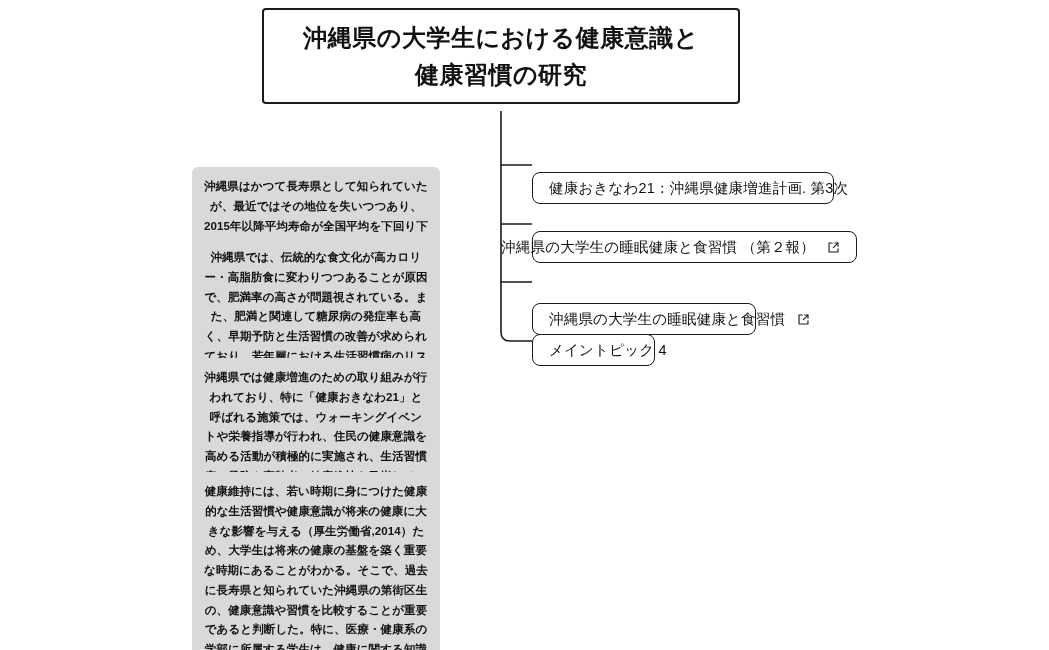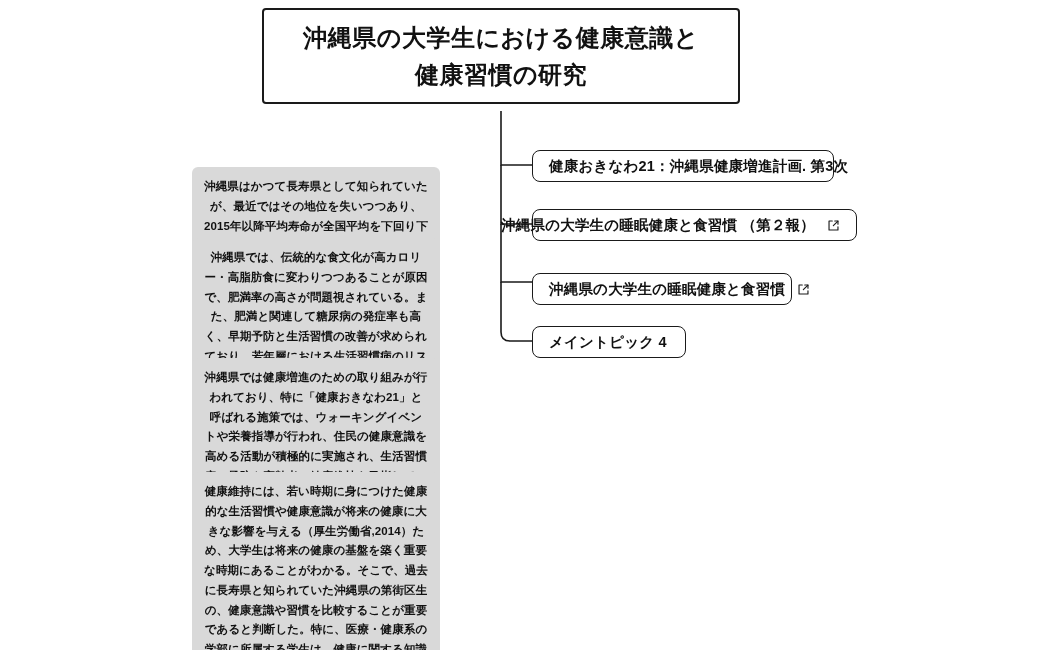--- a/index.html
+++ b/index.html
@@ -59,23 +59,24 @@
     position: absolute;
     box-sizing: border-box;
     border: 1.5px solid #1a1a1a;
     border-radius: 8px;
     background: #ffffff;
     display: flex;
     align-items: center;
     padding: 0 16px;
     height: 32px;
     font-size: 14.5px;
-    font-weight: 700;
+    font-weight: 400;
     letter-spacing: 0.2px;
     white-space: nowrap;
+    margin-top: 22px;
   }
   .branch-node .link-icon {
     display: inline-block;
     margin-left: 12px;
     width: 13px;
     height: 13px;
     flex: 0 0 auto;
   }
   .branch-node .link-icon svg { display: block; }
 
@@ -119,32 +120,32 @@
     <span>沖縄県の大学生の睡眠健康と食習慣 （第２報）</span>
     <span class="link-icon">
       <svg width="13" height="13" viewBox="0 0 16 16" xmlns="http://www.w3.org/2000/svg">
         <path d="M6.5 2.5 H2.5 V13.5 H13.5 V9.5" fill="none" stroke="#1a1a1a" stroke-width="1.4" stroke-linecap="round" stroke-linejoin="round"></path>
         <path d="M9.5 2.5 H13.5 V6.5" fill="none" stroke="#1a1a1a" stroke-width="1.4" stroke-linecap="round" stroke-linejoin="round"></path>
         <path d="M13.5 2.5 L7.8 8.2" fill="none" stroke="#1a1a1a" stroke-width="1.4" stroke-linecap="round"></path>
       </svg>
     </span>
   </div>
 
-  <div class="branch-node" style="left:532px; top:273px; width:260px;">
+  <div class="branch-node" style="left:532px; top:281px; width:224px;">
     <span>沖縄県の大学生の睡眠健康と食習慣</span>
     <span class="link-icon">
       <svg width="13" height="13" viewBox="0 0 16 16" xmlns="http://www.w3.org/2000/svg">
         <path d="M6.5 2.5 H2.5 V13.5 H13.5 V9.5" fill="none" stroke="#1a1a1a" stroke-width="1.4" stroke-linecap="round" stroke-linejoin="round"></path>
         <path d="M9.5 2.5 H13.5 V6.5" fill="none" stroke="#1a1a1a" stroke-width="1.4" stroke-linecap="round" stroke-linejoin="round"></path>
         <path d="M13.5 2.5 L7.8 8.2" fill="none" stroke="#1a1a1a" stroke-width="1.4" stroke-linecap="round"></path>
       </svg>
     </span>
   </div>
 
-  <div class="branch-node" style="left:532px; top:326px; width:154px;text-align:right;">
+  <div class="branch-node" style="left:532px; top:312px; width:123px;text-align:right;">
     <span>メイントピック 4</span>
   </div>
 
   <div class="note-card" style="left:192px; top:167px; width:248px;">
     <span>沖縄県はかつて長寿県として知られていたが、最近ではその地位を失いつつあり、2015年以降平均寿命が全国平均を下回り下降が続いている。</span>
   </div>
 
   <div class="note-card" style="left:192px; top:238px; width:248px;">
     <span>沖縄県では、伝統的な食文化が高カロリー・高脂肪食に変わりつつあることが原因で、肥満率の高さが問題視されている。また、肥満と関連して糖尿病の発症率も高く、早期予防と生活習慣の改善が求められており、若年層における生活習慣病のリスクが指摘されている（健康沖縄21第3次,2024）</span>
   </div>

